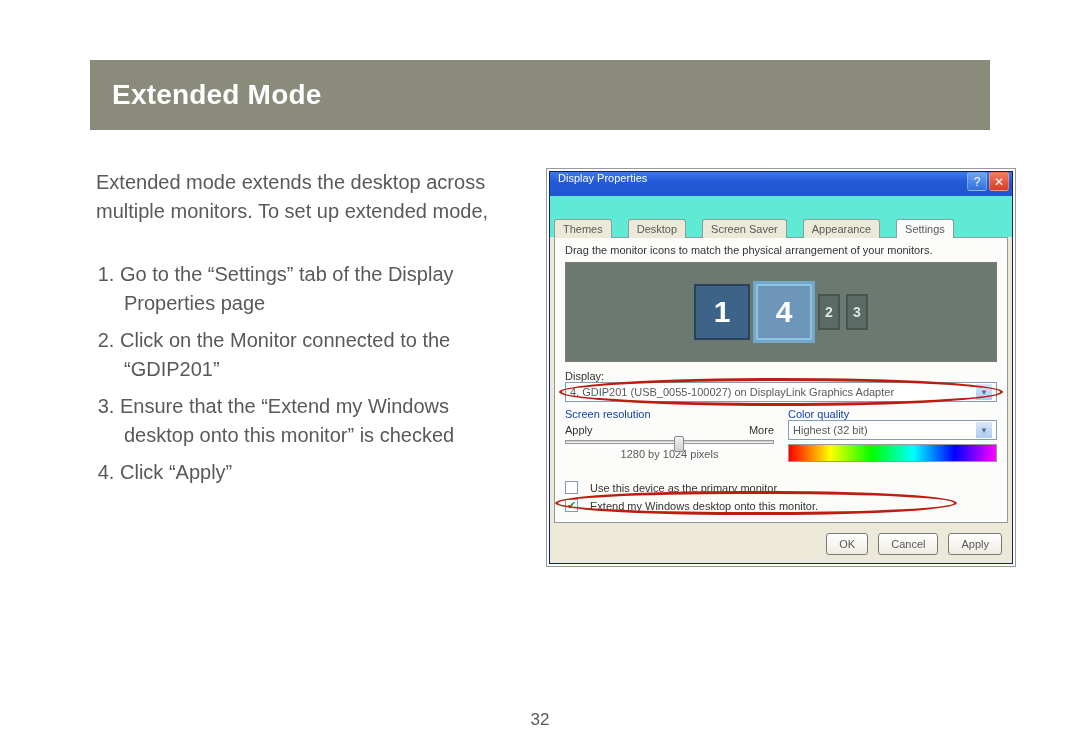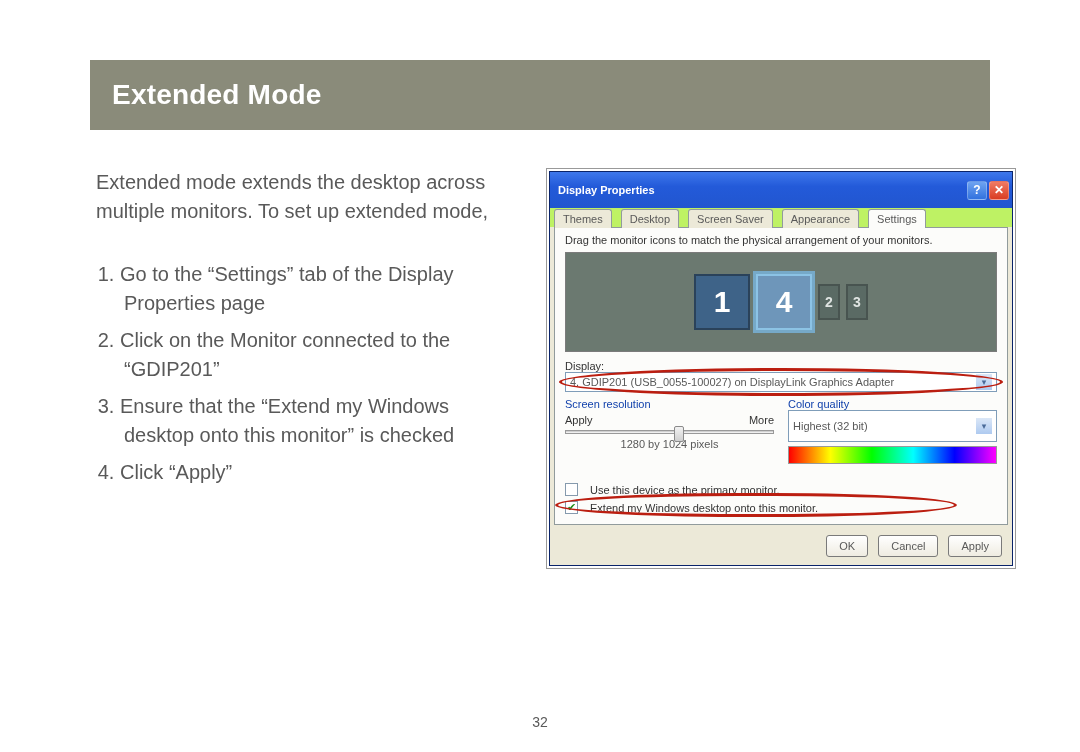--- a/index.html
+++ b/index.html
@@ -58,44 +58,44 @@
     padding: 2px;
   }
   
   .win {
     font-family: Tahoma, Arial, sans-serif;
     font-size: 11px;
     background: #ece9d8;
     border: 1px solid #0a246a;
   }
   .titlebar {
-    height: 36px;
+    height: 24px;
     background: linear-gradient(#3e78ec, #235ad9 40%, #2156cf);
     color: #fff;
     display: flex;
-    align-items: center;
+    align-items: flex-start;
     padding: 0 3px 0 8px;
-    font-weight: bold;
+    font-weight: normal;
   }
   .titlebar span { flex: 1; }
   .tb-btn {
     width: 20px; height: 19px;
     border: 1px solid #fff4;
     margin-left: 2px;
     border-radius: 3px;
     display:flex;align-items:center;justify-content:center;
     font-size:12px;line-height:1;
   }
   .help-btn { background: linear-gradient(#6ea3f0,#3272df); }
   .close-btn { background: linear-gradient(#f07a63,#d93d23); }
   .tabs {
     display:flex;
-    gap:8px;
-    padding: 0 4px 0 4px;
-    background:#bef264;
+    gap:15px;
+    padding: 22px 4px 0 4px;
+    background:#5eead4;
   }
   .tab {
     padding: 3px 8px;
     background:#ece9d8;
     border:1px solid #919b9c;
     border-bottom:none;
     border-radius:3px 3px 0 0;
     margin-right:1px;
     position:relative;
     top:1px;
@@ -157,41 +157,41 @@
   .fieldset-label { color:#1242ac; font-size:11px; }
   .res-row { display:flex;justify-content:space-between;color:#333;margin-top:4px}
   .slider {
     height:4px;background:linear-gradient(#bfbfbf,#fff);
     border:1px solid #999;margin:4px 0;position:relative;
   }
   .slider::after {
     content:"";position:absolute;left:52%;top:-5px;width:8px;height:14px;
     background:linear-gradient(#f2f2f2,#cfcfcf);border:1px solid #8a8a8a;border-radius:2px;
   }
-  .cq-select { height:32px;background:#fff;border:1px solid #7f9db9;display:flex;align-items:center;padding:0 4px;}
+  .cq-select { height:20px;background:#fff;border:1px solid #7f9db9;display:flex;align-items:center;padding:0 4px;}
   .cq-select .arrow{ margin-left:auto;width:16px;height:16px;background:linear-gradient(#dbe7f7,#aecaf0);display:flex;align-items:center;justify-content:center;font-size:9px;color:#4b6b99;}
   .spectrum { height:18px;background:linear-gradient(90deg,#f00,#ff0,#0f0,#0ff,#00f,#f0f);margin-top:4px;border:1px solid #999;}
   .checks { margin-top:14px; font-size:11px; color:#333;}
   .check-row { display:flex;align-items:flex-end;gap:12px;position:relative;height:18px;}
   .cb { width:13px;height:13px;border:1px solid #859aad;background:#fff;display:flex;align-items:center;justify-content:center;font-size:11px;color:#1c8e1a;}
   .check-row.annot::before{
     content:"";position:absolute;left:-10px;right:40px;top:-3px;bottom:-3px;
     border:3px solid #bb1e10;border-radius:50%/55%;
   }
   .panel-btns { display:flex;justify-content:flex-end;gap:8px;margin-top:14px;}
   .xpbtn {
     height:22px;padding:0 12px;background:linear-gradient(#fff,#efece1);
     border:1px solid #7a7a7a;border-radius:3px;font-size:11px;display:flex;align-items:center;
   }
   .xpbtn:first-letter{text-decoration:underline;}
   .bottom-btns {
     display:flex;justify-content:flex-end;gap:10px;padding:10px 10px 8px 10px;background:#ece9d8;
   }
   .pagenum {
-    position:absolute;left:0;right:0;bottom:22px;text-align:center;font-size:14px;color:#595959;
+    position:absolute;left:0;right:0;bottom:22px;text-align:center;font-size:17px;color:#595959;
   }
 </style>
 </head>
 <body>
 
 <div class="page">
   <div class="banner">
     <h1>Extended Mode</h1>
   </div>
 

